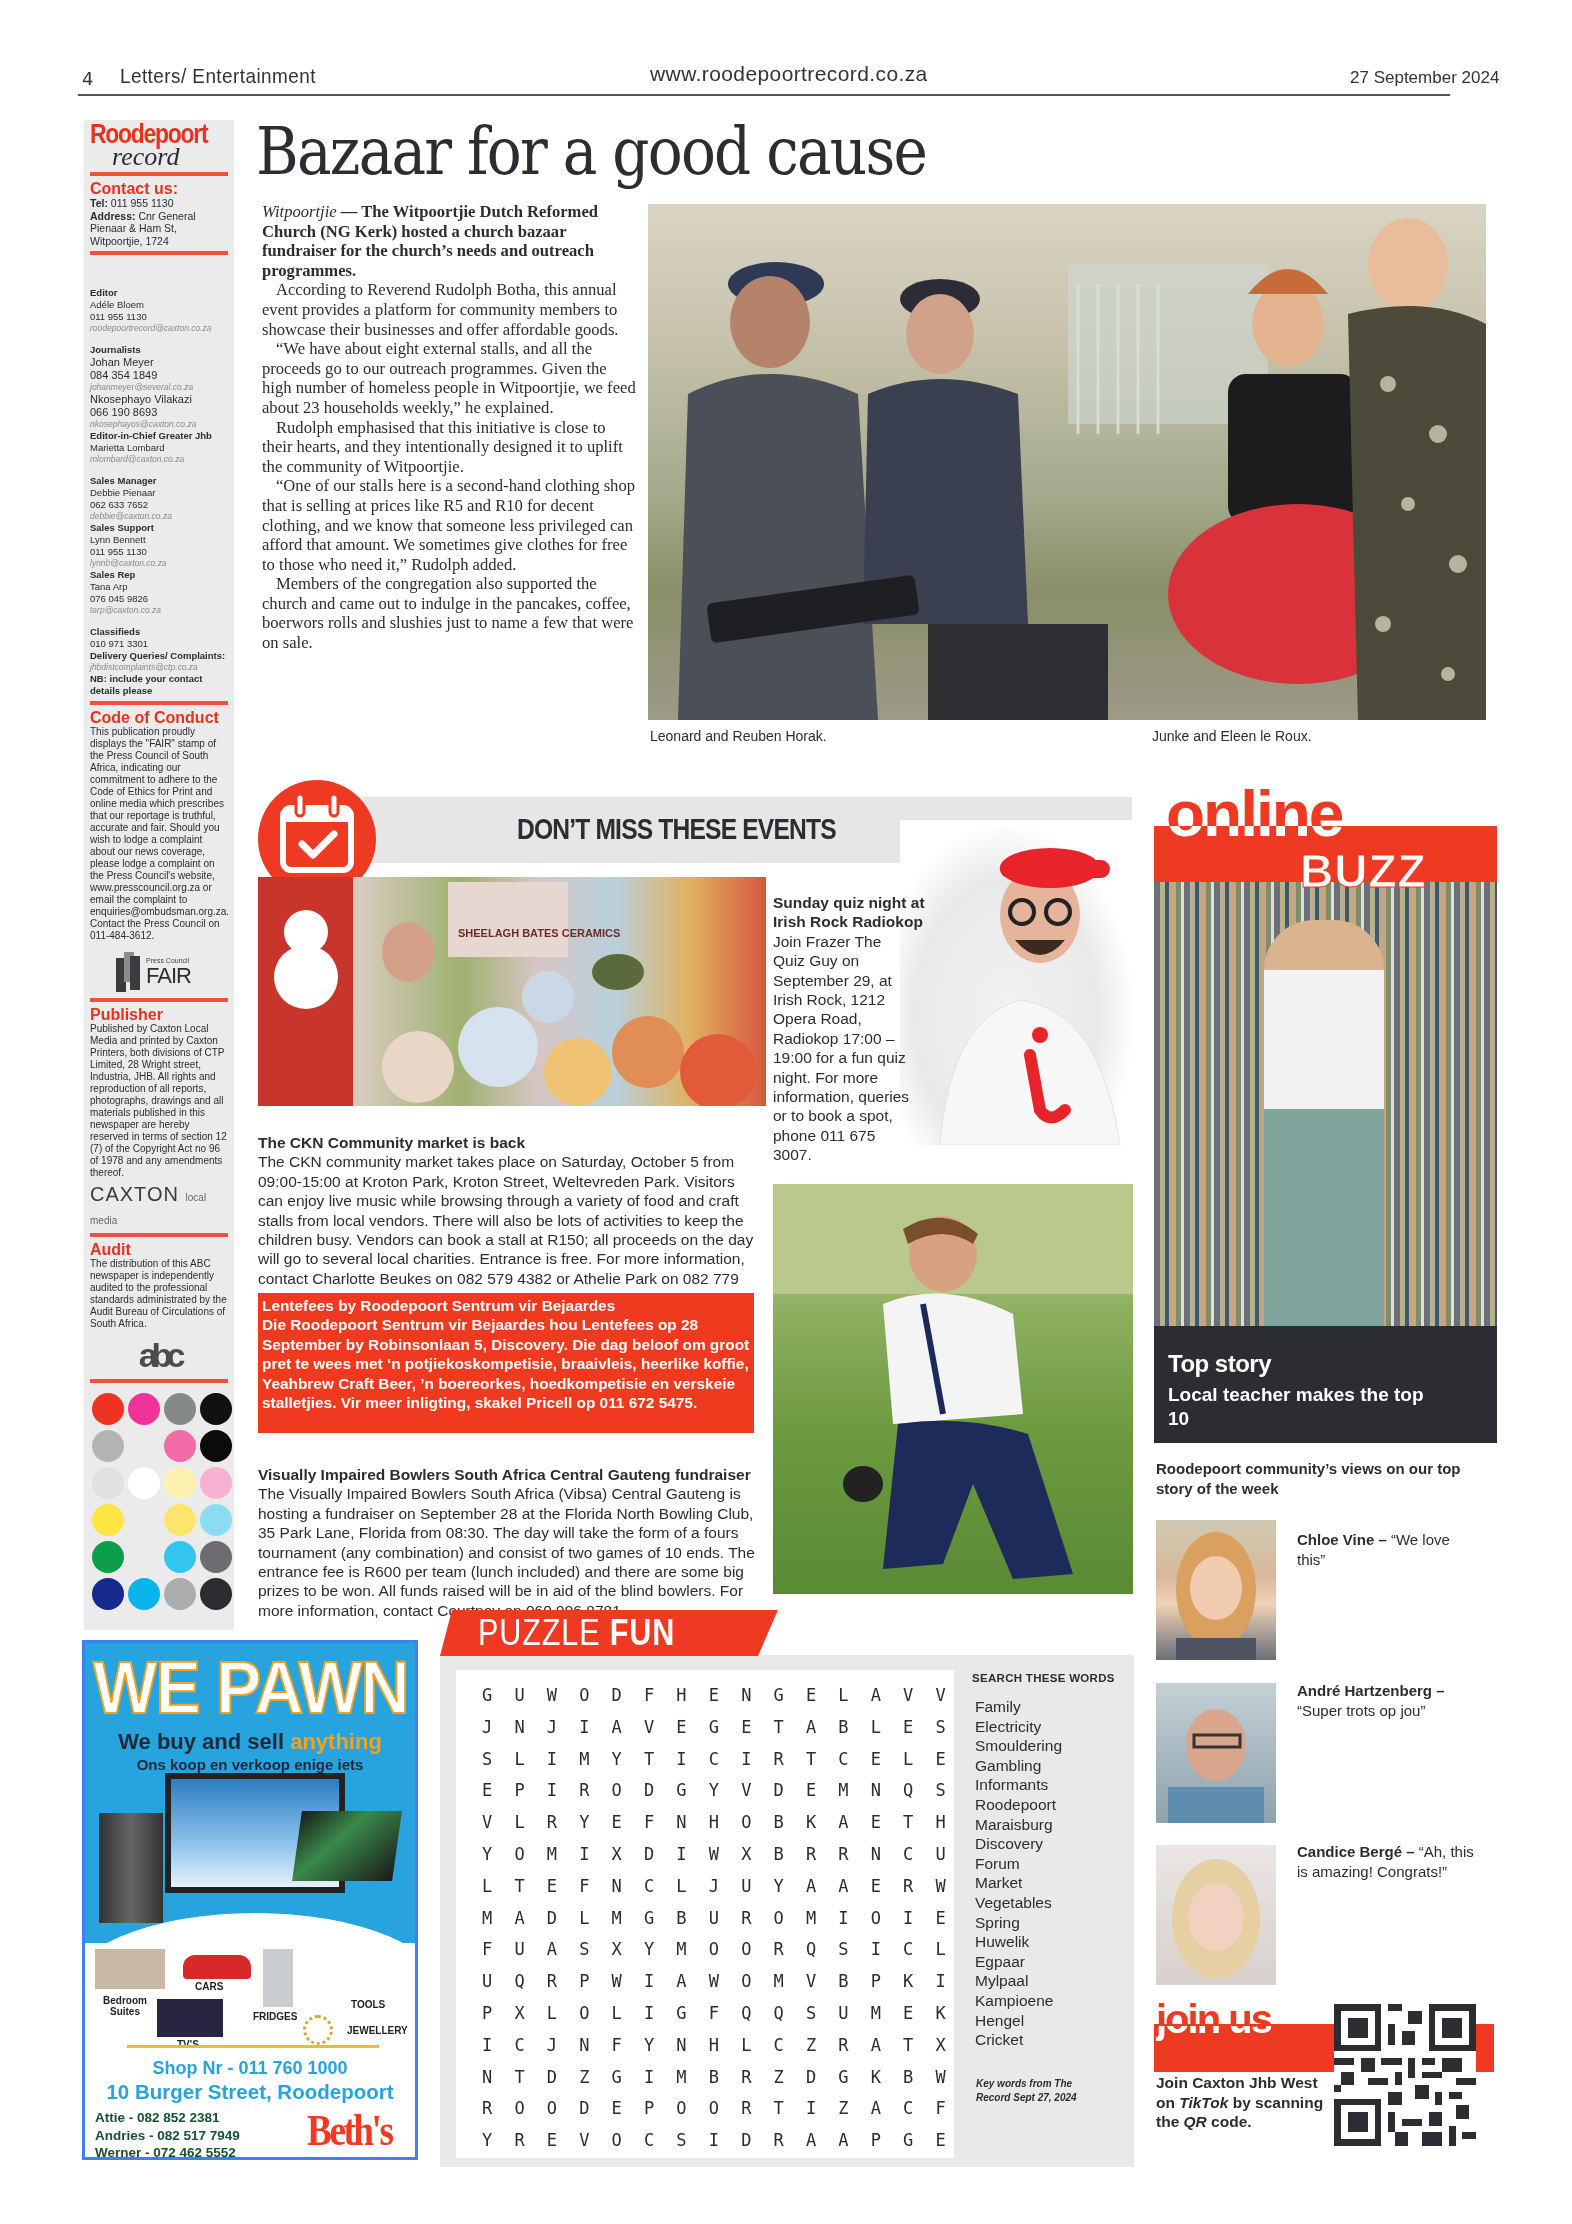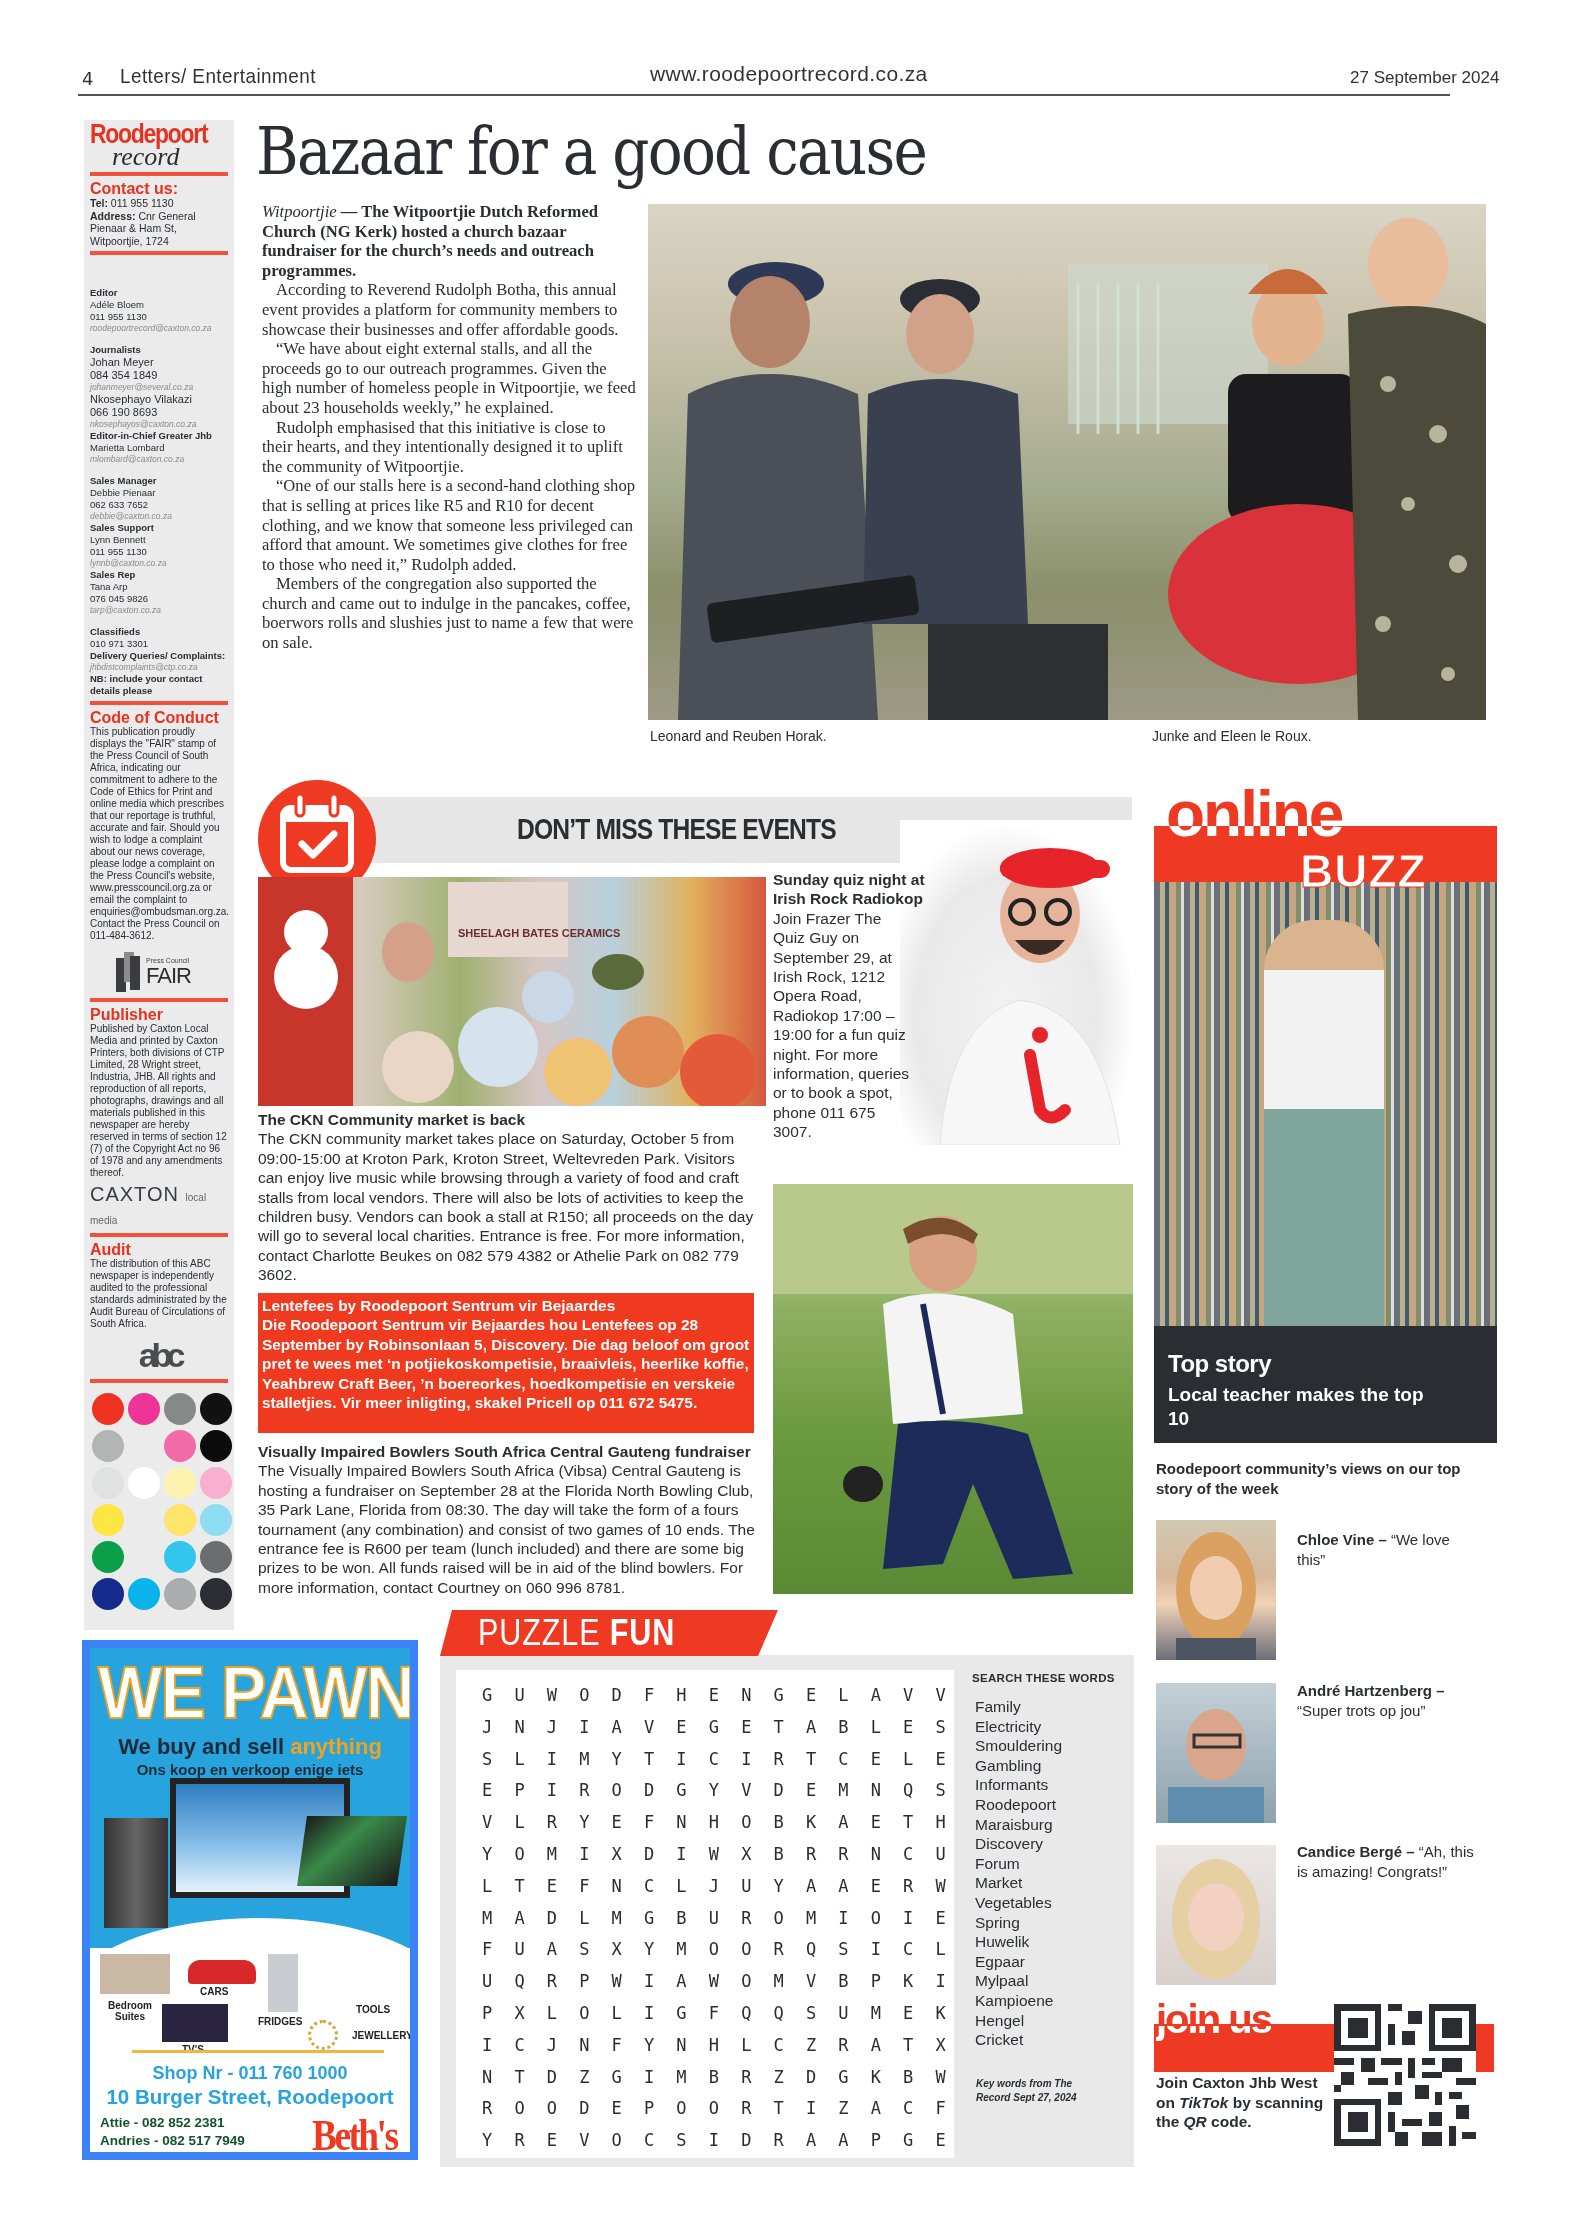--- a/index.html
+++ b/index.html
@@ -49,21 +49,21 @@
   .main-photo { left: 648px; top: 204px; width: 838px; height: 516px; overflow:hidden;
     background: linear-gradient(180deg, #d9d4c4 0%, #c9c3ad 25%, #a5ab8d 55%, #8a8f6a 75%, #9d9a86 100%); }
   .caption { font-size: 14px; color:#2b2d33; }
 
   
   .events-bar { left: 340px; top: 797px; width: 792px; height: 66px; background: #e6e6e6; }
   .events-title { left: 517px; top: 812px; font-family: "Liberation Sans", sans-serif; font-weight: 700; font-size: 30px; color:#2b2d33; letter-spacing: -1px; transform: scaleX(.82); transform-origin: left; white-space: nowrap; }
   .cal-circle { left: 258px; top: 780px; width: 118px; height: 118px; border-radius: 50%; background: #ee3a22; }
   .market-photo { left: 258px; top: 877px; width: 508px; height: 229px; overflow:hidden;
     background: linear-gradient(90deg, #c9453a 0%, #d9cbbf 20%, #9fb070 40%, #d7c6c4 55%, #b8d0dc 70%, #e1b25f 85%, #d6573e 100%); }
-  .ev-text { font-size: 15.5px; line-height: 19.4px; color:#2b2d33; }
+  .ev-text { font-size: 15.5px; line-height: 19.4px; color:#2b2d33;margin-top:23px; }
   .ev-text b { font-weight: 700; }
   .red-box { left: 258px; top: 1293px; width: 496px; height: 140px; background: #f03a1f; color:#fff; font-weight: 700; padding: 3px 4px; font-size: 15.4px; line-height: 19.4px; }
   .quiz { left: 773px; top: 870px; width: 180px; font-size: 15.5px; line-height: 19.4px; }
   .quiz-photo { left: 900px; top: 820px; width: 236px; height: 325px; overflow: hidden;
     background: radial-gradient(ellipse at 45% 60%, #f2f2f2 0%, #e9e9e9 50%, #fff 70%); }
   .bowl-photo { left: 773px; top: 1184px; width: 360px; height: 410px; overflow:hidden;
     background: linear-gradient(180deg, #c7d7a0 0%, #8fb062 30%, #6c9a3f 60%, #5a8a35 100%); }
 
   
   .puzzle-bar { left: 440px; top: 1610px; width: 338px; height: 46px; background: #ee3a22;
@@ -72,21 +72,21 @@
   .puzzle-title b { font-weight: 700; }
   .puzzle-bg { left: 440px; top: 1655px; width: 694px; height: 512px; background: #e9e9e9; }
   .grid-box { left: 456px; top: 1670px; width: 498px; height: 488px; background: #fff; }
   .grid { position:absolute; left: 14px; top: 10px; display:grid; grid-template-columns: repeat(15, 32.4px); grid-auto-rows: 31.8px; font-family: "DejaVu Sans Mono", monospace; font-size: 17px; color:#2b2d33; }
   .grid span { text-align: left; padding-left: 12px; line-height: 31.8px; }
   .words-h { left: 972px; top: 1672px; font-size: 11.5px; font-weight: 700; color:#2b2d33; letter-spacing: .3px; }
   .words { left: 975px; top: 1697px; font-size: 15.5px; line-height: 19.6px; color:#2b2d33; }
   .words-note { left: 976px; top: 2077px; font-size: 10px; line-height: 14px; font-style: italic; font-weight: 700; color:#2b2d33; }
 
   
-  .ad { left: 82px; top: 1640px; width: 336px; height: 520px; border: 8px solid #3b82f6; overflow:hidden; background: #fff; }
+  .ad { left: 82px; top: 1640px; width: 336px; height: 520px; border: 3px solid #3b82f6; overflow:hidden; background: #fff; }
   .ad-top { position:absolute; left:0; top:0; width:100%; height: 300px; background: #27a4dd; }
   .ad-wepawn { position:absolute; left: 8px; top: 6px; font-family: "Liberation Sans", sans-serif; font-weight: 900; font-size: 74px; color: #fff; letter-spacing: -2px; line-height: 78px; -webkit-text-stroke: 2px #f2a21f; transform: scaleX(.92); transform-origin: left; white-space: nowrap; }
   .ad-buy { position:absolute; left: 0; width:100%; top: 86px; text-align:center; font-weight:700; font-size: 22px; color:#1e2a3a; }
   .ad-buy span { color: #f2a21f; }
   .ad-ons { position:absolute; left:0; width:100%; top: 113px; text-align:center; font-weight:700; font-size: 15px; color:#1e2a3a; }
   .ad-screen { position:absolute; left: 80px; top: 130px; width: 180px; height: 120px; background: linear-gradient(180deg,#2d7ec2,#8dc3ec 60%,#e6f2fb); border: 6px solid #222; }
   .ad-tower { position:absolute; left: 14px; top: 170px; width: 64px; height: 110px; background: linear-gradient(90deg,#333,#666,#333); }
   .ad-laptop { position:absolute; left: 212px; top: 168px; width: 100px; height: 70px; background: linear-gradient(135deg,#1a1a1a,#3a8a4a 40%,#1a1a1a); transform: skewX(-8deg); }
   .ad-wave { position:absolute; left:-20px; top: 270px; width: 380px; height: 80px; background: #fff; border-radius: 50% 50% 0 0 / 100% 100% 0 0; }
   .ad-lbl { position:absolute; font-size: 10px; font-weight: 700; color:#222; text-align:center; }

